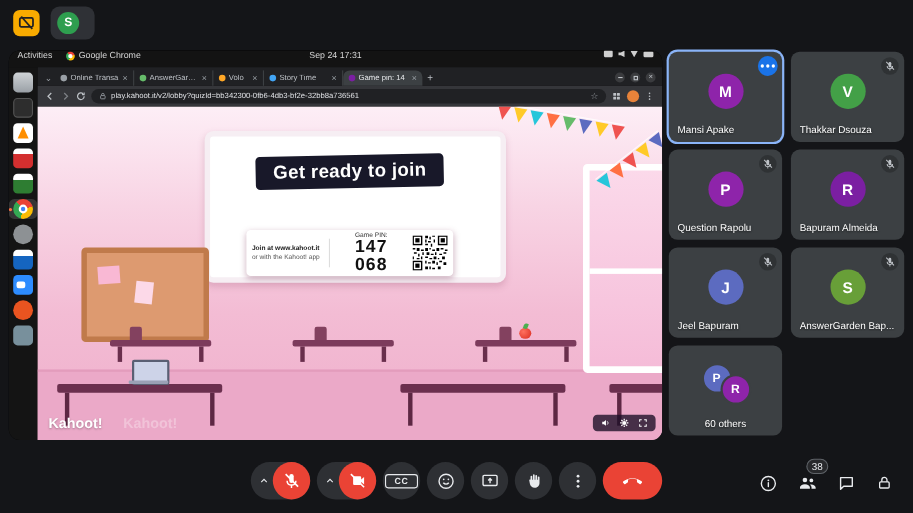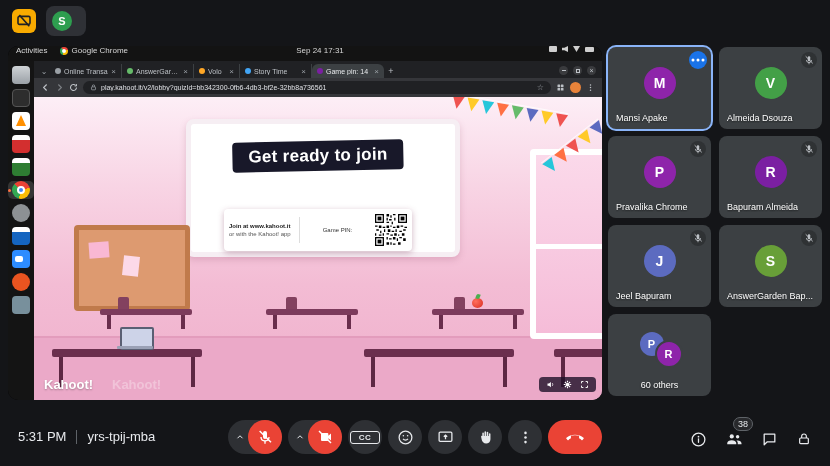--- a/index.html
+++ b/index.html
@@ -8,21 +8,21 @@
   .top-banner{position:absolute;left:0;top:0;right:0;height:42px;display:flex;align-items:center;gap:10px;padding-left:12px;box-sizing:border-box;}
   .warn-icon{width:24px;height:24px;border-radius:6px;background:#f9ab00;display:flex;align-items:center;justify-content:center;flex:0 0 auto;}
   .presenter-pill{display:flex;align-items:center;gap:8px;background:#2f3136;border-radius:8px;height:30px;padding:0 14px 0 6px;}
   .presenter-avatar{width:20px;height:20px;border-radius:50%;background:#2e9e4f;color:#fff;font-size:11px;font-weight:700;display:flex;align-items:center;justify-content:center;}
   .presenter-label{font-size:12px;color:#e8eaed;white-space:nowrap;}
   
   .screen-share{position:absolute;left:8px;top:46px;width:594px;height:354px;background:#000;border-radius:10px;overflow:hidden;}
   .ubuntu-bar{position:absolute;top:0;left:0;right:0;height:15px;background:#131313;display:flex;align-items:flex-start;font-size:8px;color:#d7d7d7;padding:0 8px;box-sizing:border-box;z-index:6;}
   .ubuntu-bar .activities{margin-right:12px;}
   .app-title{display:flex;gap:4px;align-items:center;}
-  .ubuntu-clock{position:absolute;left:50%;transform:translateX(-50%);margin-left:15px;}
+  .ubuntu-clock{position:absolute;left:50%;transform:translateX(-50%);}
   .tray{margin-left:auto;display:flex;gap:5px;align-items:center;}
   .tray i{display:inline-block;background:#cfcfcf;}
   .tray .t-display{width:8px;height:6px;border-radius:1px;}
   .tray .t-vol{width:6px;height:6px;clip-path:polygon(0 30%,40% 30%,100% 0,100% 100%,40% 70%,0 70%);}
   .tray .t-net{width:7px;height:6px;clip-path:polygon(50% 100%,0 0,100% 0);}
   .tray .t-batt{width:9px;height:5px;border-radius:1px;}
   .dock{position:absolute;left:0;top:15px;bottom:0;width:26px;background:rgba(22,22,22,.9);display:flex;flex-direction:column;align-items:center;padding-top:5px;gap:5px;z-index:6;}
   .dock-icon{width:18px;height:18px;border-radius:4px;position:relative;flex:0 0 auto;}
   .di-files{background:linear-gradient(#cfd3d6,#9aa0a6);}
   .di-term{background:#2d2d2d;border:1px solid #555;box-sizing:border-box;}
@@ -309,20 +309,21 @@
         <div class="whiteboard"></div>
         <div class="ready-banner">Get ready to join</div>
         <div class="pin-card">
           <div class="join-block">
             <span class="jl1">Join at www.kahoot.it</span><br>
             <span class="jl2">or with the Kahoot! app</span>
           </div>
           <div class="vdiv"></div>
           <div class="pin-block">
             <span class="pin-label">Game PIN:</span>
+            <span class="pin-value">147 068</span>
           </div>
           <svg viewBox="0 0 25 25" width="32" height="32">
             <rect width="25" height="25" fill="#fff"></rect>
             <rect x="0" y="0" width="7" height="7" fill="#000"></rect>
               <rect x="1" y="1" width="5" height="5" fill="#fff"></rect>
               <rect x="2" y="2" width="3" height="3" fill="#000"></rect>
             <rect x="18" y="0" width="7" height="7" fill="#000"></rect>
               <rect x="19" y="1" width="5" height="5" fill="#fff"></rect>
               <rect x="20" y="2" width="3" height="3" fill="#000"></rect>
             <rect x="0" y="18" width="7" height="7" fill="#000"></rect>
@@ -380,32 +381,32 @@
     </div>
     <div class="tile">
       <span class="tile-mic">
           <svg viewBox="0 0 24 24" width="10" height="10">
             <path fill="#bdc1c6" d="M12 15a3 3 0 0 0 3-3V6a3 3 0 0 0-6 0v6a3 3 0 0 0 3 3z"></path>
             <path fill="#bdc1c6" d="M17 12h2a7 7 0 0 1-6 6.92V22h-2v-3.08A7 7 0 0 1 5 12h2a5 5 0 0 0 10 0z"></path>
             <path stroke="#bdc1c6" stroke-width="2.2" d="M4 3l17 17"></path>
           </svg>
         </span>
       <div class="avatar" style="background: rgb(67, 160, 71);">V</div>
-      <div class="p-name">Almeida Dsouza</div>
+      <div class="p-name">Thakkar Dsouza</div>
     </div>
     <div class="tile">
       <span class="tile-mic">
           <svg viewBox="0 0 24 24" width="10" height="10">
             <path fill="#bdc1c6" d="M12 15a3 3 0 0 0 3-3V6a3 3 0 0 0-6 0v6a3 3 0 0 0 3 3z"></path>
             <path fill="#bdc1c6" d="M17 12h2a7 7 0 0 1-6 6.92V22h-2v-3.08A7 7 0 0 1 5 12h2a5 5 0 0 0 10 0z"></path>
             <path stroke="#bdc1c6" stroke-width="2.2" d="M4 3l17 17"></path>
           </svg>
         </span>
       <div class="avatar" style="background: rgb(142, 36, 170);">P</div>
-      <div class="p-name">Pravalika Chrome</div>
+      <div class="p-name">Question Rapolu</div>
     </div>
     <div class="tile">
       <span class="tile-mic">
           <svg viewBox="0 0 24 24" width="10" height="10">
             <path fill="#bdc1c6" d="M12 15a3 3 0 0 0 3-3V6a3 3 0 0 0-6 0v6a3 3 0 0 0 3 3z"></path>
             <path fill="#bdc1c6" d="M17 12h2a7 7 0 0 1-6 6.92V22h-2v-3.08A7 7 0 0 1 5 12h2a5 5 0 0 0 10 0z"></path>
             <path stroke="#bdc1c6" stroke-width="2.2" d="M4 3l17 17"></path>
           </svg>
         </span>
       <div class="avatar" style="background: rgb(123, 31, 162);">R</div>
@@ -436,25 +437,20 @@
     <div class="tile">
       <div class="cluster">
         <span class="mini-avatar ma-a" style="background: rgb(92, 107, 192);">P</span>
         <span class="mini-avatar ma-b" style="background: rgb(142, 36, 170);">R</span>
       </div>
       <div class="p-name centered">60 others</div>
     </div>
   </section>
 
   <footer class="bottom-bar">
-    <div class="meta">
-      <span>5:31 PM</span>
-      <span class="sep"></span>
-      <span>yrs-tpij-mba</span>
-    </div>
 
     <div class="controls">
       <div class="split-btn">
         <span class="chev">
             <svg viewBox="0 0 24 24" width="10" height="10" fill="none" stroke="#e8eaed" stroke-width="2.4">
               <path d="M6 15l6-6 6 6"></path>
             </svg>
           </span>
         <button class="round red">
             <svg viewBox="0 0 24 24" width="16" height="16">

